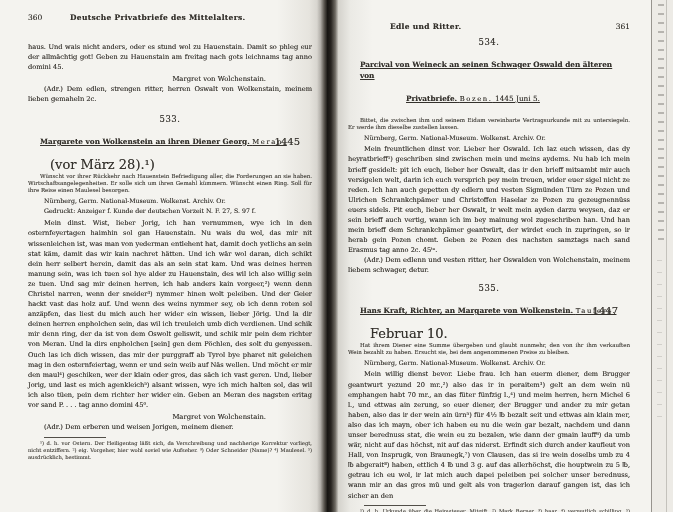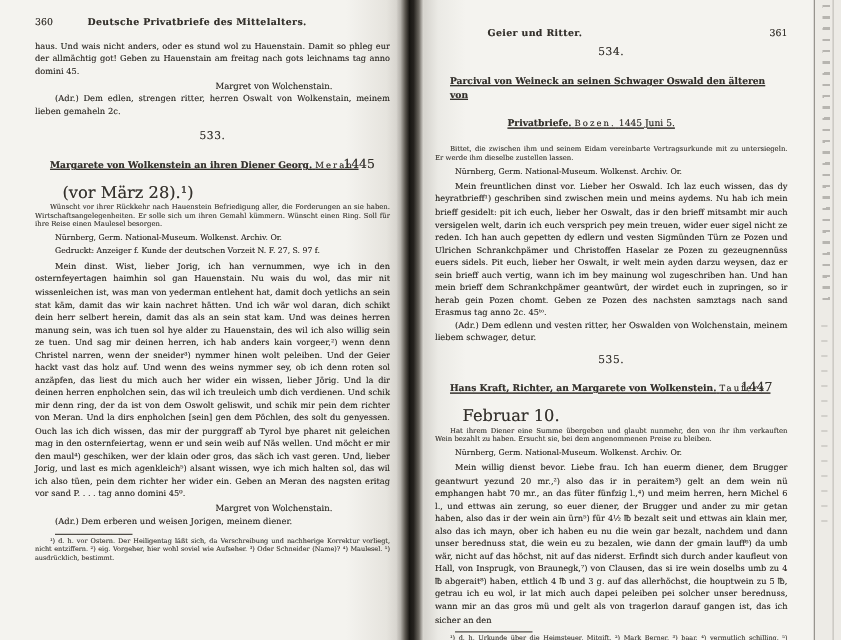--- a/index.html
+++ b/index.html
@@ -33,21 +33,21 @@
   .edge-marks-top{
     position:absolute;left:6px;top:4px;width:6px;height:240px;opacity:.55;
     background:repeating-linear-gradient(178deg,rgba(58,55,50,.55) 0 2px,transparent 2px 9px);
   }
   .edge-marks-bottom{
     position:absolute;left:5px;top:260px;width:5px;height:160px;opacity:.3;
     background:repeating-linear-gradient(180deg,rgba(58,55,50,.5) 0 1.5px,transparent 1.5px 12px);
   }
   .edge-line{position:absolute;left:14px;top:0;width:1px;height:512px;background:rgba(120,117,110,.35);}
 
-  .running-head{display:flex;align-items:baseline;font-size:7.5px;margin-bottom:10px;}
+  .running-head{display:flex;align-items:baseline;font-size:7.5px;margin-bottom:20px;}
   .running-head .num{width:42px;}
   .running-head .num-right{width:42px;text-align:right;}
   .running-head .title{flex:1;font-weight:bold;letter-spacing:.3px;}
 
   .body-text{font-size:6.6px;line-height:10.1px;text-align:justify;margin:0;}
   .indent{text-indent:16px;}
   .letter-number{text-align:center;font-size:8.5px;letter-spacing:.5px;margin:9px 0 4px 0;}
   .letter-heading{font-size:7.3px;font-weight:bold;line-height:11px;margin:12px;position:relative;text-decoration:underline;}
   .letter-heading .place{font-weight:normal;letter-spacing:1.6px;font-size:6.8px;}
   .letter-heading .year{position:absolute;right:0;top:0;font-weight:normal;font-size:10px;}
@@ -89,21 +89,21 @@
     <div class="signature">Margret von Wolchenstain.</div>
     <p class="address">(Adr.) Dem erberen und weisen Jorigen, meinem diener.</p>
 
     <div class="fn-rule"></div>
     <p class="footnotes">¹) d. h. vor Ostern. Der Heiligentag läßt sich, da Verschreibung und nachherige Korrektur vorliegt, nicht entziffern. ²) eig. Vorgeher, hier wohl soviel wie Aufseher. ³) Oder Schneider (Name)? ⁴) Maulesel. ⁵) ausdrücklich, bestimmt.</p>
   </div>
 
   <div class="page page-right">
     <div class="running-head" style="margin-top:9px;margin-bottom:6px;">
       <span class="num"></span>
-      <span class="title">Geier und Ritter.</span>
+      <span class="title">Edle und Ritter.</span>
       <span class="num-right">361</span>
     </div>
 
     <div class="letter-number" style="margin-top:4px;">534.</div>
     <p class="letter-heading">Parcival von Weineck an seinen Schwager Oswald den älteren von</p>
     <p class="letter-heading" style="padding-left:46px;">
       <span>Privatbriefe.</span>
       <span class="place">Bozen.</span>
       <span style="font-weight:normal;">1445 Juni 5.</span>
     </p>

